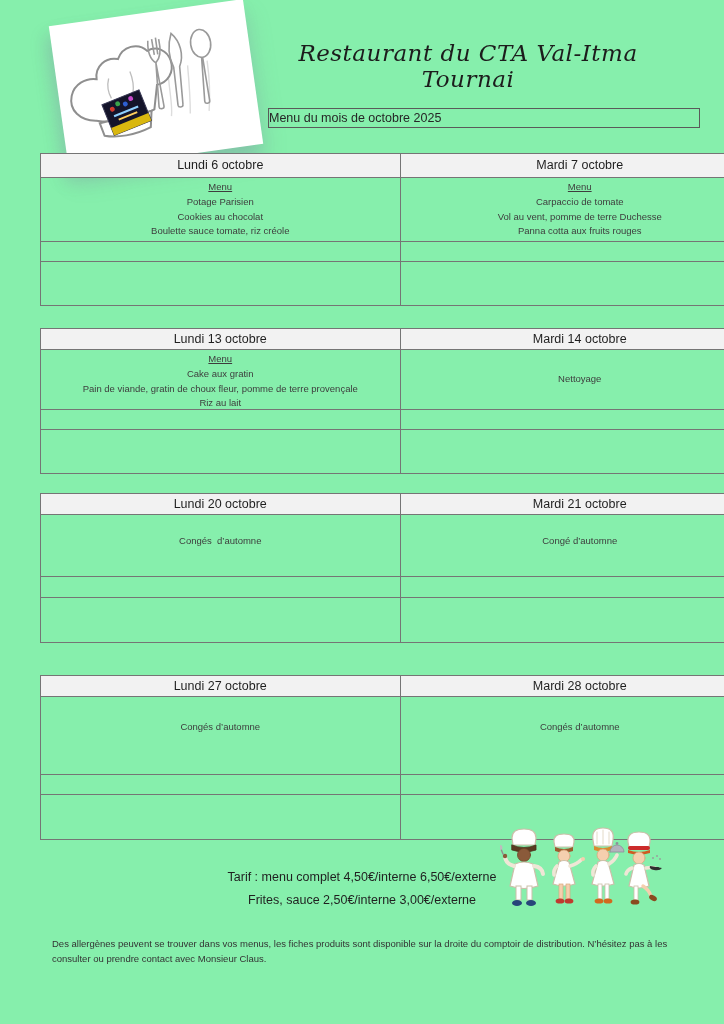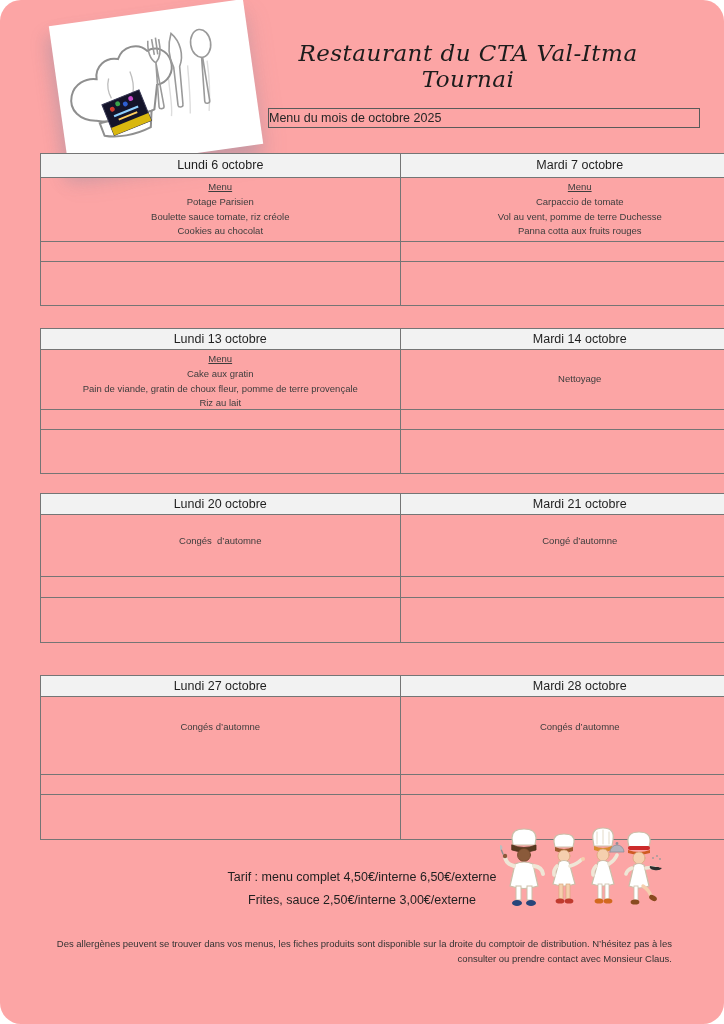--- a/index.html
+++ b/index.html
@@ -1,18 +1,18 @@
 <!DOCTYPE html>
 <html><head>
 <meta charset="utf-8">
 <style>
   * { margin:0; padding:0; box-sizing:border-box; }
   html,body { background:#ffffff; }
   body { font-family:"Liberation Sans", sans-serif; color:#262626; }
-  .page { position:relative; width:724px; height:1024px; background:#fca5a5; overflow:hidden;border-radius:21px; }
+  .page { position:relative; width:724px; height:1024px; background:#86efac; overflow:hidden; }
 
   
   .logo-card { position:absolute; left:58px; top:12px; width:196px; height:146px;
     background:#ffffff; transform:rotate(-8deg);
     box-shadow:-5px 10px 16px rgba(125,135,160,0.28), 3px 14px 22px rgba(125,135,160,0.18); }
 
   
   .doc-title { position:absolute; left:250px; top:40px; width:436px; text-align:center;
     font-family:"DejaVu Serif", serif; font-style:italic; font-size:23px; letter-spacing:0.5px; color:#1c1c1c; }
   .month-box { position:absolute; left:268px; top:108px; width:432px; height:20px;
@@ -29,21 +29,21 @@
   .hcell { text-align:center; font-size:12.5px; color:#1f1f1f; }
   .ccell { text-align:center; font-size:9.5px; color:#3d3d3d; padding-top:2px; }
   .mline { line-height:14.8px; white-space:pre-wrap; }
   .u { text-decoration:underline; }
   .vmid { display:flex; align-items:center; justify-content:center; padding-top:0; }
 
   
   .tariff { position:absolute; left:0; top:866px; width:724px; text-align:center;
     font-size:12.5px; line-height:23px; color:#1f1f1f; }
   .chefs { position:absolute; left:500px; top:824px; width:162px; height:92px; }
-  .allergen { position:absolute; left:52px; top:936px; width:620px; text-align:right;
+  .allergen { position:absolute; left:52px; top:936px; width:620px; text-align:left;
     font-size:9.5px; line-height:15px; color:#333333; }
 </style>
 </head>
 <body>
 
 <div class="page">
 
   <div class="logo-card">
     <svg width="196" height="146" viewBox="0 0 196 146">
 
@@ -91,22 +91,22 @@
 
   <div class="menu-table" style="top:153px">
     <div class="trow hrow" style="height:23px">
       <div class="tcell hcell" style="line-height:23px">Lundi 6 octobre</div>
       <div class="tcell hcell" style="line-height:23px">Mardi 7 octobre</div>
     </div>
     <div class="trow" style="height:64px">
       <div class="tcell ccell">
         <div class="mline u">Menu</div>
         <div class="mline">Potage Parisien</div>
+        <div class="mline">Cookies au chocolat</div>
         <div class="mline">Boulette sauce tomate, riz créole</div>
-        <div class="mline">Cookies au chocolat</div>
       </div>
       <div class="tcell ccell">
         <div class="mline u">Menu</div>
         <div class="mline">Carpaccio de tomate</div>
         <div class="mline">Vol au vent, pomme de terre Duchesse</div>
         <div class="mline">Panna cotta aux fruits rouges</div>
       </div>
     </div>
     <div class="trow" style="height:20px">
       <div class="tcell"></div>

